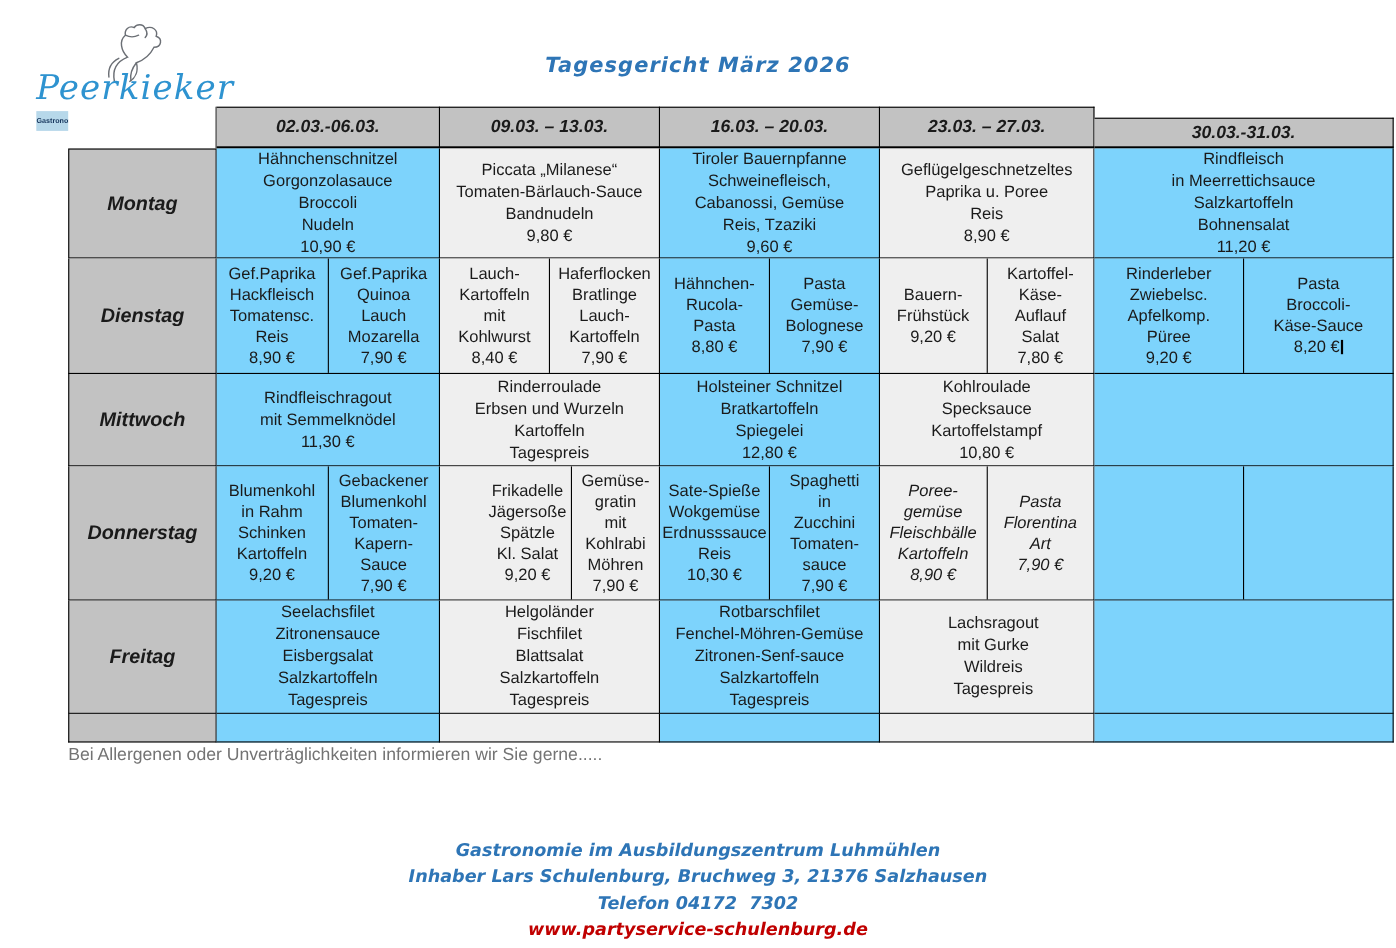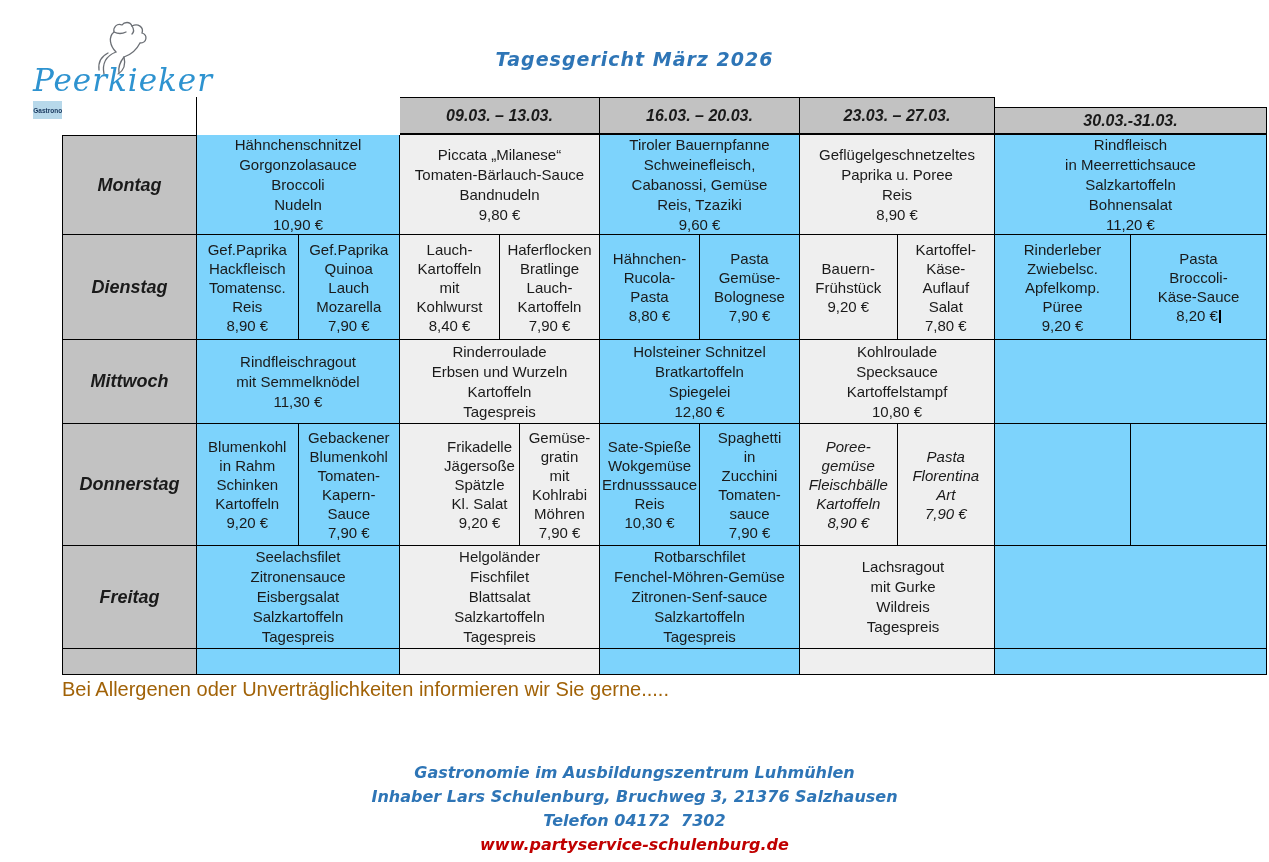--- a/index.html
+++ b/index.html
@@ -38,21 +38,21 @@
   .bottom.daycol{background:#c2c2c2;border-left:1px solid #000;}
   .single{width:100%;text-align:center;font-size:15px;line-height:20px;}
   .menu.split{align-items:stretch;}
   .half{flex:1;display:flex;flex-direction:column;justify-content:center;text-align:center;
         font-size:15px;line-height:19px;padding:1px 2px;box-sizing:border-box;}
   .half.left{border-right:1px solid #000;}
   .caret{display:inline-block;width:2px;height:13px;background:#000;margin-left:1px;
          vertical-align:-2px;}
 
   
-  #allergen{position:absolute;left:62px;top:678px;font-size:20px;color:#a16207;}
+  #allergen{position:absolute;left:62px;top:678px;font-size:16px;color:#737373;}
   #footer{position:absolute;left:0;right:0;top:763px;text-align:center;
           font-family:"DejaVu Sans",sans-serif;font-style:italic;font-weight:bold;
           font-size:16px;color:#2E75B6;}
   #footer .fline{margin-bottom:5px;white-space:pre-wrap;}
   #footer .url{color:#C00000;}
 </style>
 </head>
 <body>
 
 <div id="page">
@@ -68,20 +68,21 @@
       </g>
     </svg>
     <div id="brand">Peerkieker</div>
     <div id="tagline">Gastronomie im Ausbildungszentrum Luhmühlen</div>
   </div>
 
   <div id="title">Tagesgericht März 2026</div>
 
   <div id="menu-table">
       <div class="cell corner" style="grid-area: 1 / 1;"></div>
+      <div class="cell header" style="grid-area: 1 / 2;">02.03.-06.03.</div>
       <div class="cell header" style="grid-area: 1 / 3;">09.03. – 13.03.</div>
       <div class="cell header" style="grid-area: 1 / 4;">16.03. – 20.03.</div>
       <div class="cell header" style="grid-area: 1 / 5;">23.03. – 27.03.</div>
       <div class="cell header" style="grid-area: 1 / 6; margin-top: 10px;">30.03.-31.03.</div>
       <div class="cell day first" style="grid-area: 2 / 1;">Montag</div>
       <div class="cell menu odd" style="grid-area: 2 / 2;">
         <div class="single">
           <div class="line">Hähnchenschnitzel</div>
           <div class="line">Gorgonzolasauce</div>
           <div class="line">Broccoli</div>

